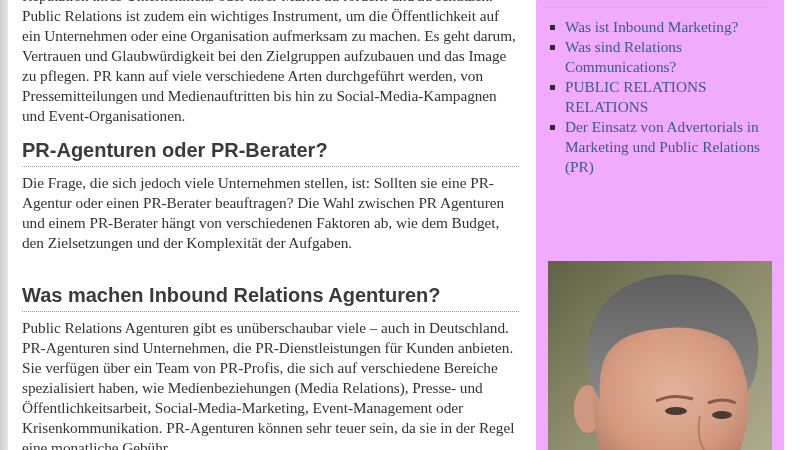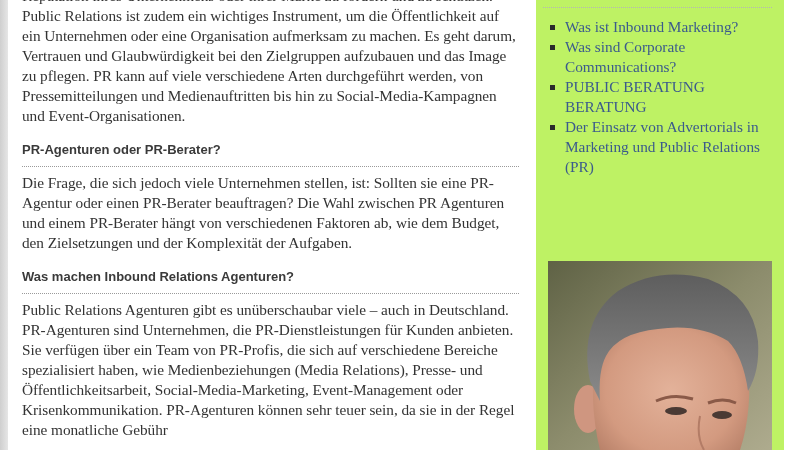--- a/index.html
+++ b/index.html
@@ -12,32 +12,32 @@
     }
 
     .main {
       position: absolute; left: 22px; top: -14px; width: 497px;
     }
     .main p {
       font-size: 15.3px; line-height: 20px; color: #333333; letter-spacing: -0.05px;
     }
     .main h2 {
       font-family: "Liberation Sans", "DejaVu Sans", sans-serif;
-      font-size: 13px; font-weight: bold; color: #3a3a3a;
+      font-size: 20px; font-weight: bold; color: #3a3a3a;
       line-height: 20px;
       padding-bottom: 6px;
       border-bottom: 1px dotted #9a9a9a;
       margin-bottom: 6px;
     }
     .p1 { margin-bottom: 14px; }
-    .p2 { margin-bottom: 14px; }
+    .p2 { margin-bottom: 32px; }
 
     .sidebar {
       position: absolute; left: 536px; top: 0; width: 248px; height: 450px;
-      background: #bef264;
+      background: #f0abfc;
     }
     .sidebar .divider {
       position: absolute; left: 7px; top: 7px; width: 229px; height: 0;
       border-top: 1px dotted #b5b5b5;
     }
     .sidebar ul {
       position: absolute; left: 12px; top: 17px; width: 226px; list-style: none;
     }
     .sidebar li {
       position: relative; padding-left: 17px;
@@ -72,25 +72,25 @@
 
 <div class="sidebar">
   <div class="divider"></div>
   <ul>
     <li>
       <span class="bullet"></span>
       <a>Was ist Inbound Marketing?</a>
     </li>
     <li>
       <span class="bullet"></span>
-      <a>Was sind Corporate Communications?</a>
+      <a>Was sind Relations Communications?</a>
     </li>
     <li>
       <span class="bullet"></span>
-      <a>PUBLIC BERATUNG BERATUNG</a>
+      <a>PUBLIC RELATIONS RELATIONS</a>
     </li>
     <li>
       <span class="bullet"></span>
       <a>Der Einsatz von Advertorials in Marketing und Public Relations (PR)</a>
     </li>
   </ul>
 
   <div class="photo" title="Portrait photo of a man">
     <svg width="224" height="189" viewBox="0 0 224 189">
       <defs>

